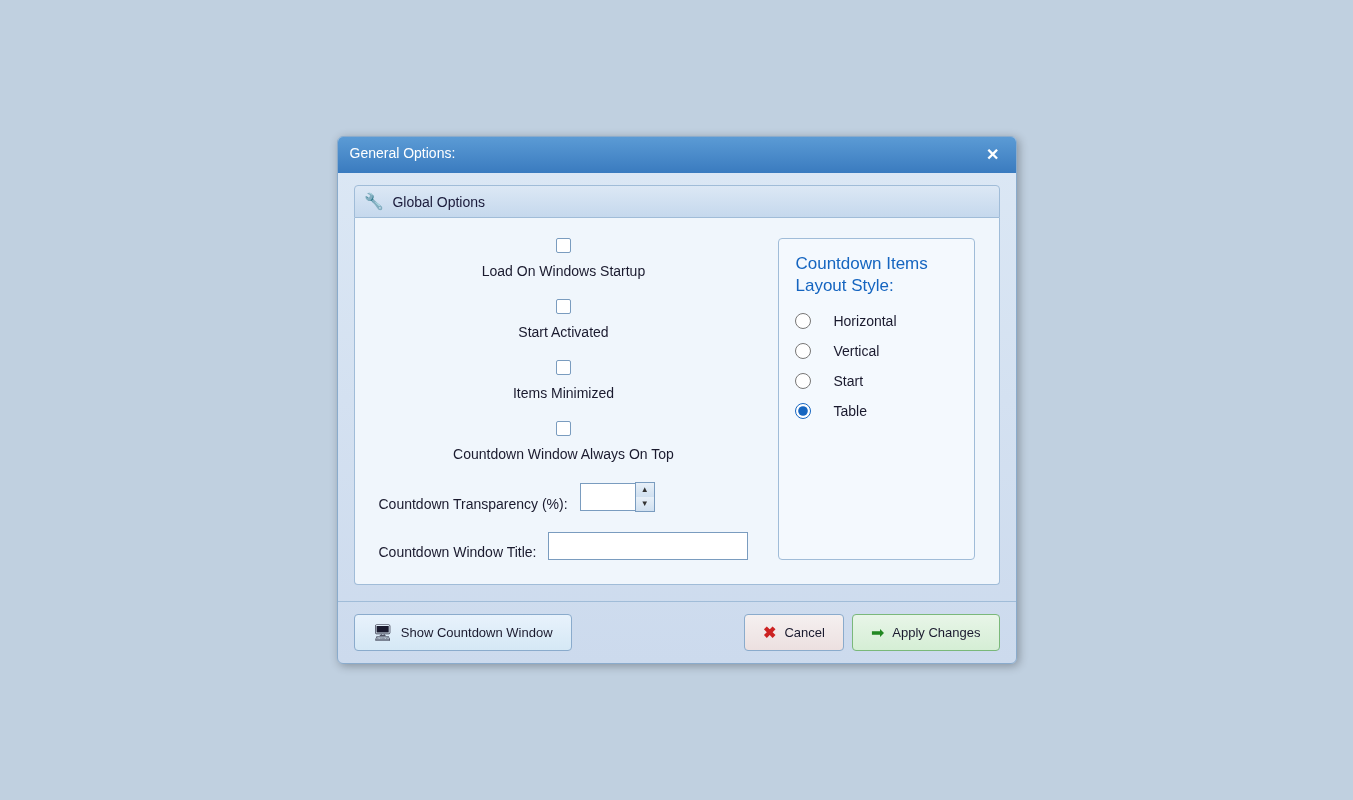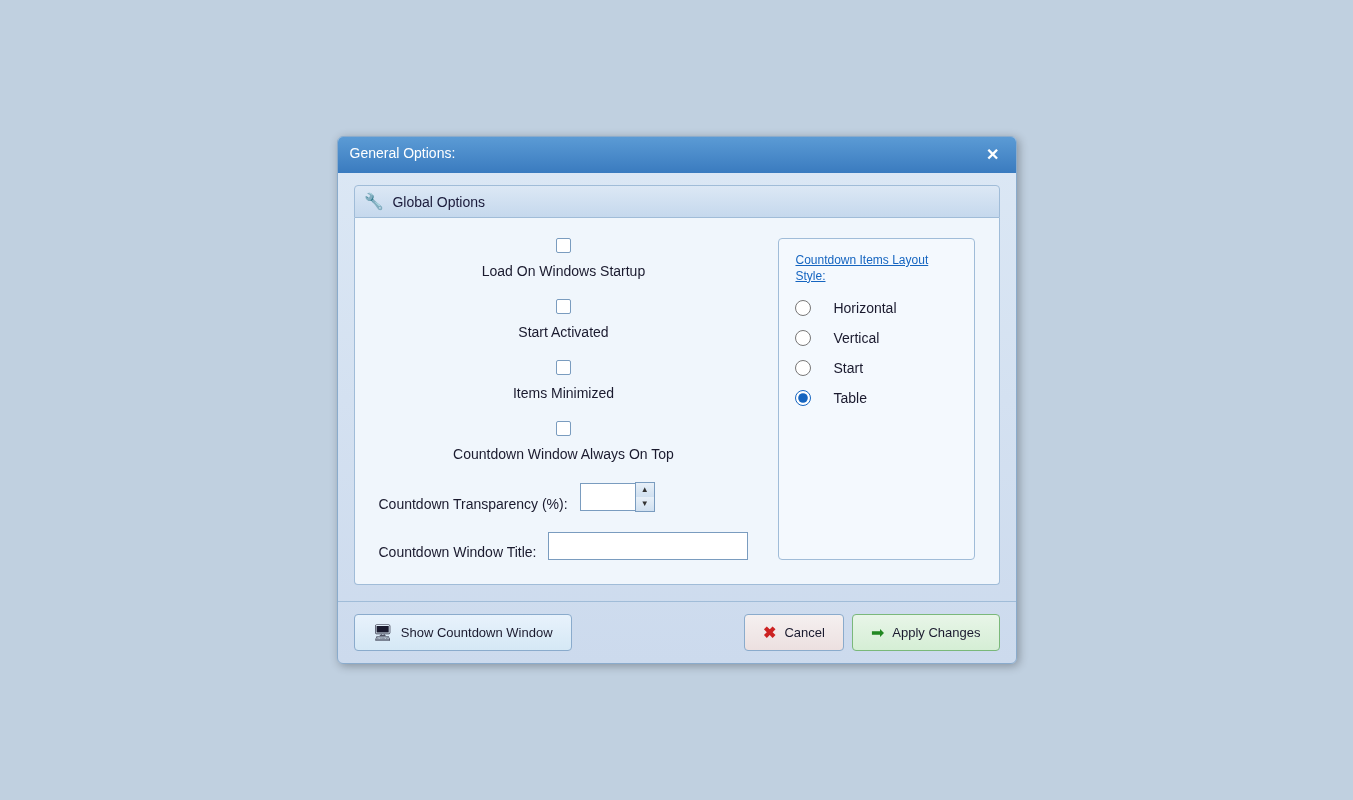--- a/index.html
+++ b/index.html
@@ -85,24 +85,23 @@
     .right-panel {
       width: 220px;
       border: 1px solid #a0bcd8;
       border-radius: 4px;
       background: #f4f9fe;
       padding: 14px 16px;
     }
 
     .right-panel-title {
       color: #1565c0;
-      font-size: 12px;
+      font-size: 17px;
       margin-bottom: 16px;
       line-height: 1.3;
-      text-decoration: underline;
     }
 
     .checkbox-row {
       display: flex;
       align-items: center;
       gap: 10px;
       flex-direction: column;
     }
 
     .checkbox-row input[type="checkbox"] {

